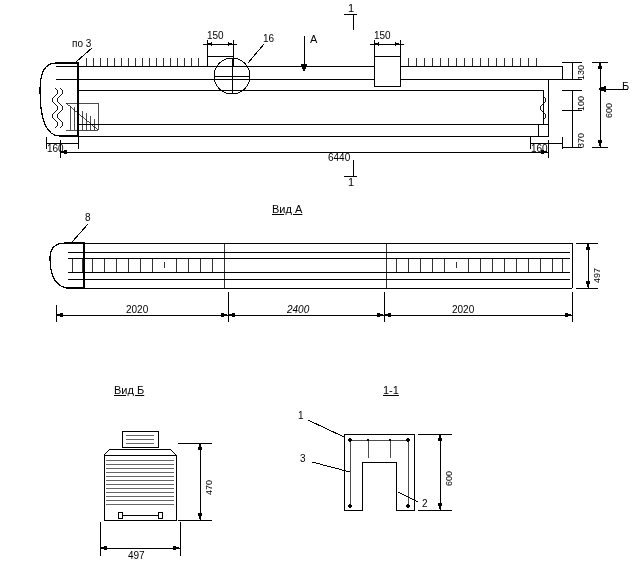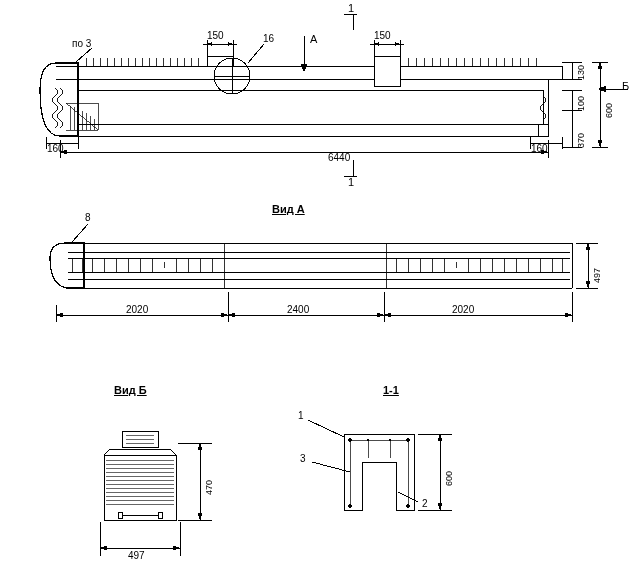--- a/index.html
+++ b/index.html
@@ -1,21 +1,21 @@
 <!DOCTYPE html>
 <html><head>
 <meta charset="utf-8">
 <style>
   html,body{margin:0;padding:0;background:#fff;}
   body{width:636px;height:586px;font-family:"Liberation Sans",sans-serif;position:relative;overflow:hidden;}
   #sheet{position:absolute;left:0;top:0;width:636px;height:586px;}
   .lbl{position:absolute;font-size:10px;color:#000;white-space:nowrap;font-family:"Liberation Sans",sans-serif;}
   .lbl.sm{font-size:9px;}
   .lbl.vert{transform:rotate(-90deg);transform-origin:left top;}
-  .lbl.u{text-decoration:underline;font-weight:bold;}
+  .lbl.u{text-decoration:underline;}
   .lbl.b{font-size:11px;}
 </style>
 </head>
 <body>
 
 <svg id="sheet" viewBox="0 0 636 586">
   <g stroke="#000" fill="none" stroke-width="1" shape-rendering="crispEdges">
 
     <g stroke-width="1.2">
       <path d="M56,63 Q40,63 40,90 Q40,136 60,136 L78,136 L78,63 Z" fill="#fff"></path>
@@ -356,21 +356,21 @@
 <div class="lbl" style="left:288px;top:152px;margin-left:40px;">6440</div>
 
 <div class="lbl sm vert" style="left:576px;top:80px;">130</div>
 <div class="lbl sm vert" style="left:576px;top:111px;">100</div>
 <div class="lbl sm vert" style="left:576px;top:148px;">370</div>
 <div class="lbl sm vert" style="left:604px;top:118px;">600</div>
 
 <div class="lbl b u" style="left:272px;top:203px;">Вид А</div>
 <div class="lbl" style="left:85px;top:212px;">8</div>
 <div class="lbl" style="left:126px;top:304px;">2020</div>
-<div class="lbl" style="left:287px;top:304px;">2400</div>
+<div class="lbl" style="left:287px;top:304px;font-style:italic;">2400</div>
 <div class="lbl" style="left:452px;top:304px;">2020</div>
 <div class="lbl sm vert" style="left:592px;top:283px;">497</div>
 
 <div class="lbl b u" style="left:114px;top:384px;">Вид Б</div>
 <div class="lbl sm vert" style="left:204px;top:495px;">470</div>
 <div class="lbl" style="left:128px;top:550px;">497</div>
 
 <div class="lbl b u" style="left:352px;top:384px;margin-left:31px;">1-1</div>
 <div class="lbl" style="left:298px;top:410px;">1</div>
 <div class="lbl" style="left:300px;top:453px;">3</div>

